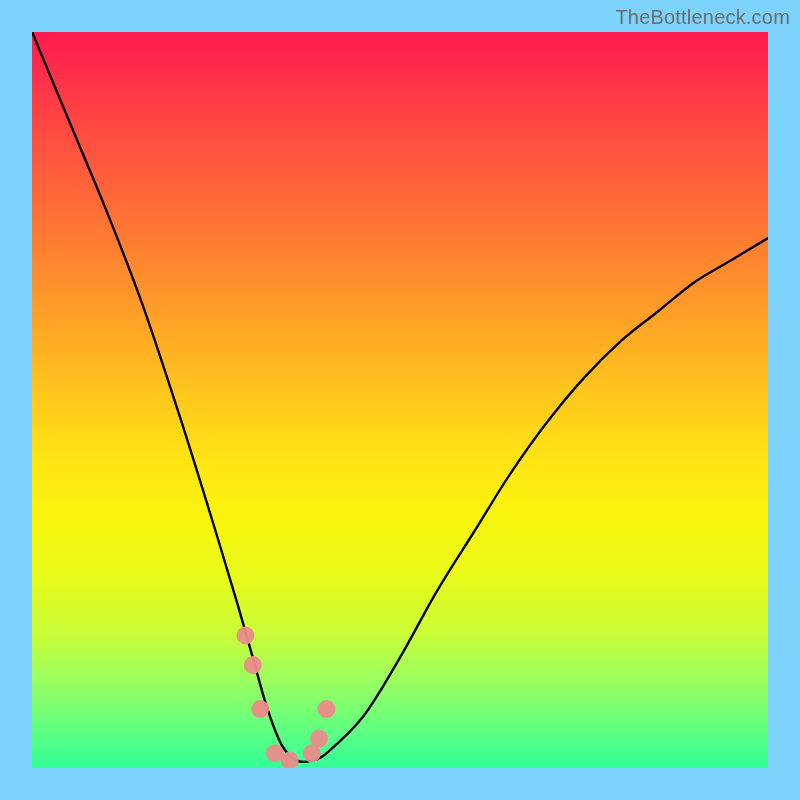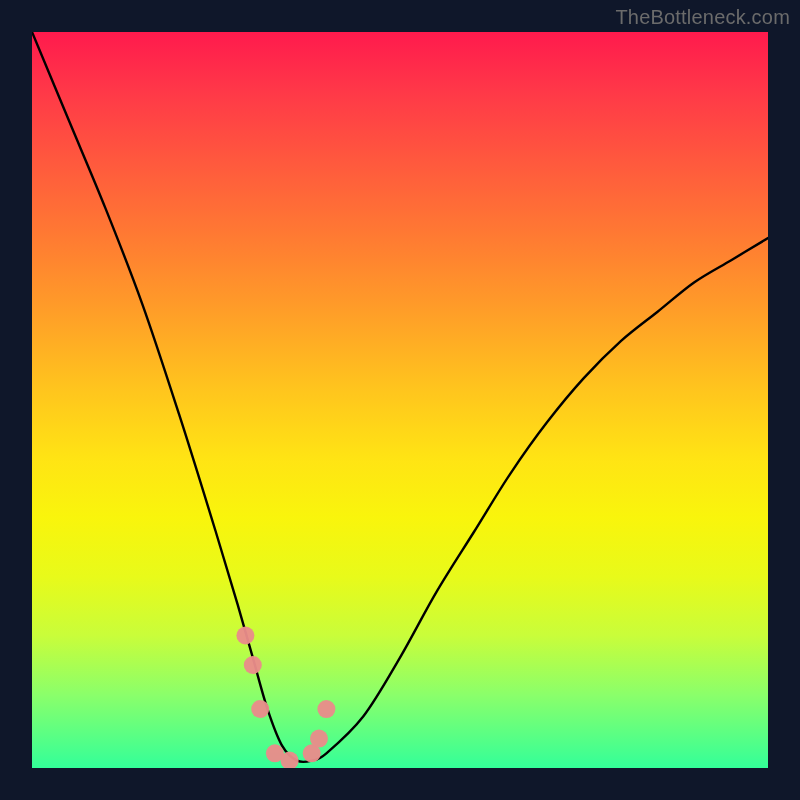--- a/index.html
+++ b/index.html
@@ -10,21 +10,21 @@
     overflow: hidden;
     background: #000;
     font-family: Arial, Helvetica, sans-serif;
   }
   .frame {
     position: absolute;
     top: 0;
     left: 0;
     width: 800px;
     height: 800px;
-    background: #0f172a;
+    background: #7dd3fc;
   }
   .plot-area {
     position: absolute;
     top: 32px;
     left: 32px;
     width: 736px;
     height: 736px;
     
     background: linear-gradient(
       to bottom,

